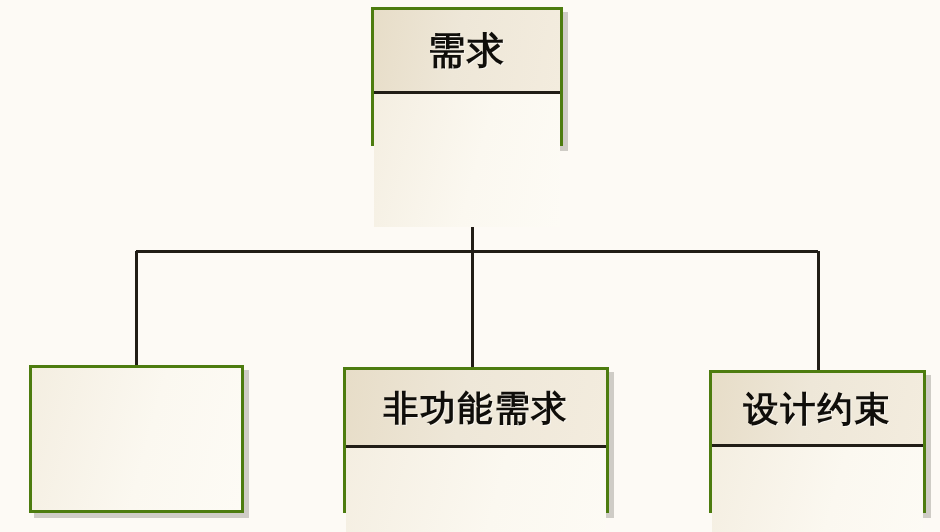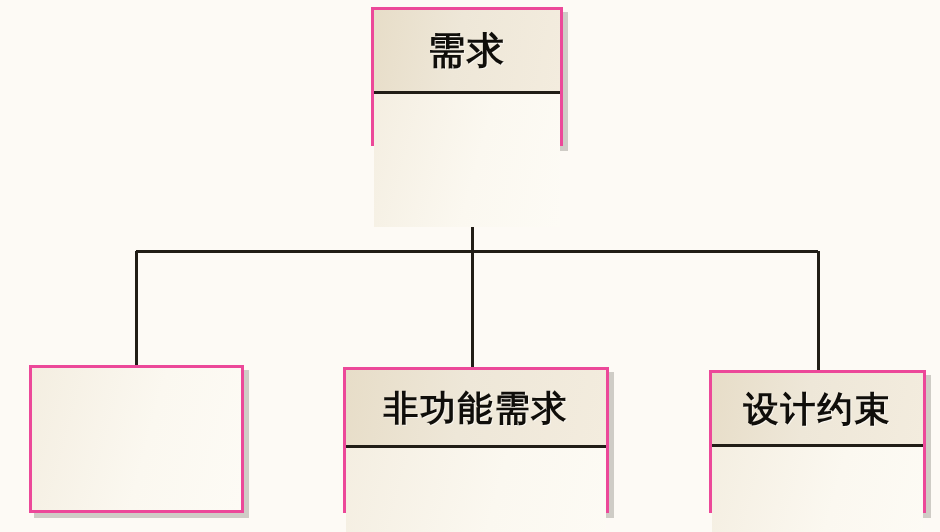--- a/index.html
+++ b/index.html
@@ -24,21 +24,21 @@
     left: 0;
     top: 0;
     width: 940px;
     height: 532px;
   }
 
   
   .uml-class {
     position: absolute;
     box-sizing: border-box;
-    border: 3px solid #ec4899;
+    border: 3px solid #4d7c0f;
     background: #701a75;
     box-shadow: 5px 5px 0 0 rgba(150,148,143,0.45);
     z-index: 3;
   }
   .uml-name {
     box-sizing: border-box;
     background: #ece4d3;
     border-bottom: 3px solid #211d16;
     display: flex;
     align-items: center;

